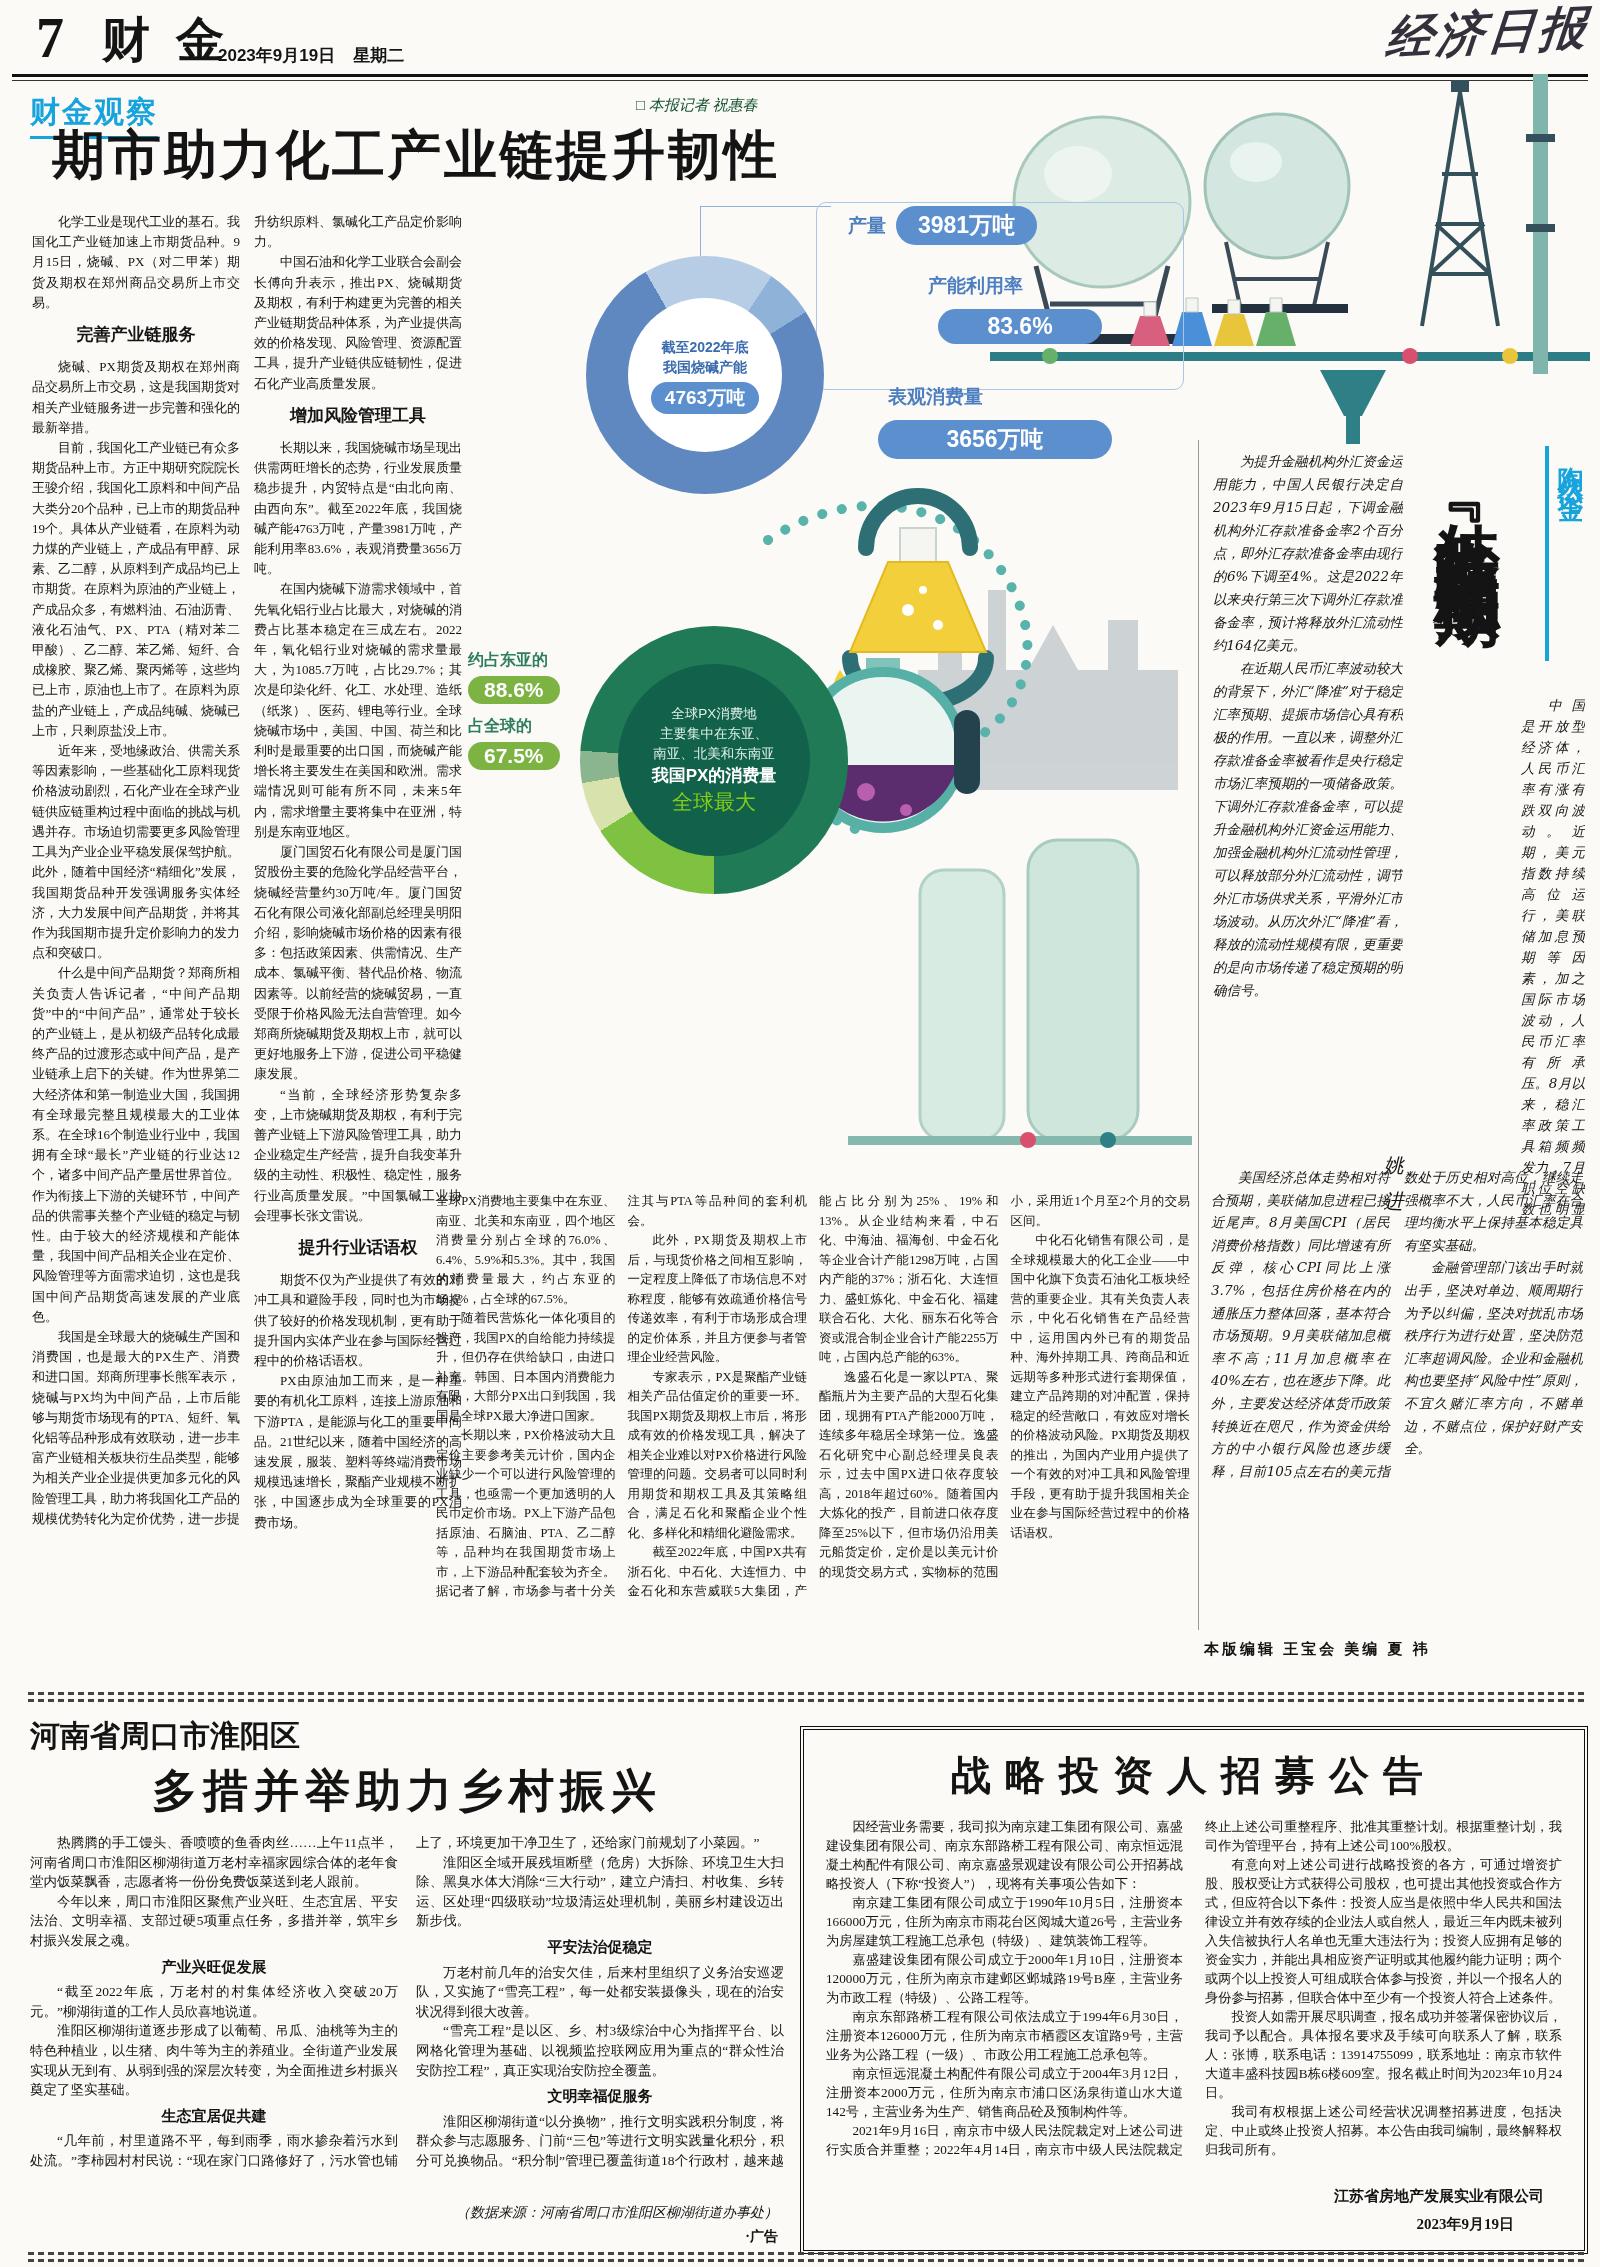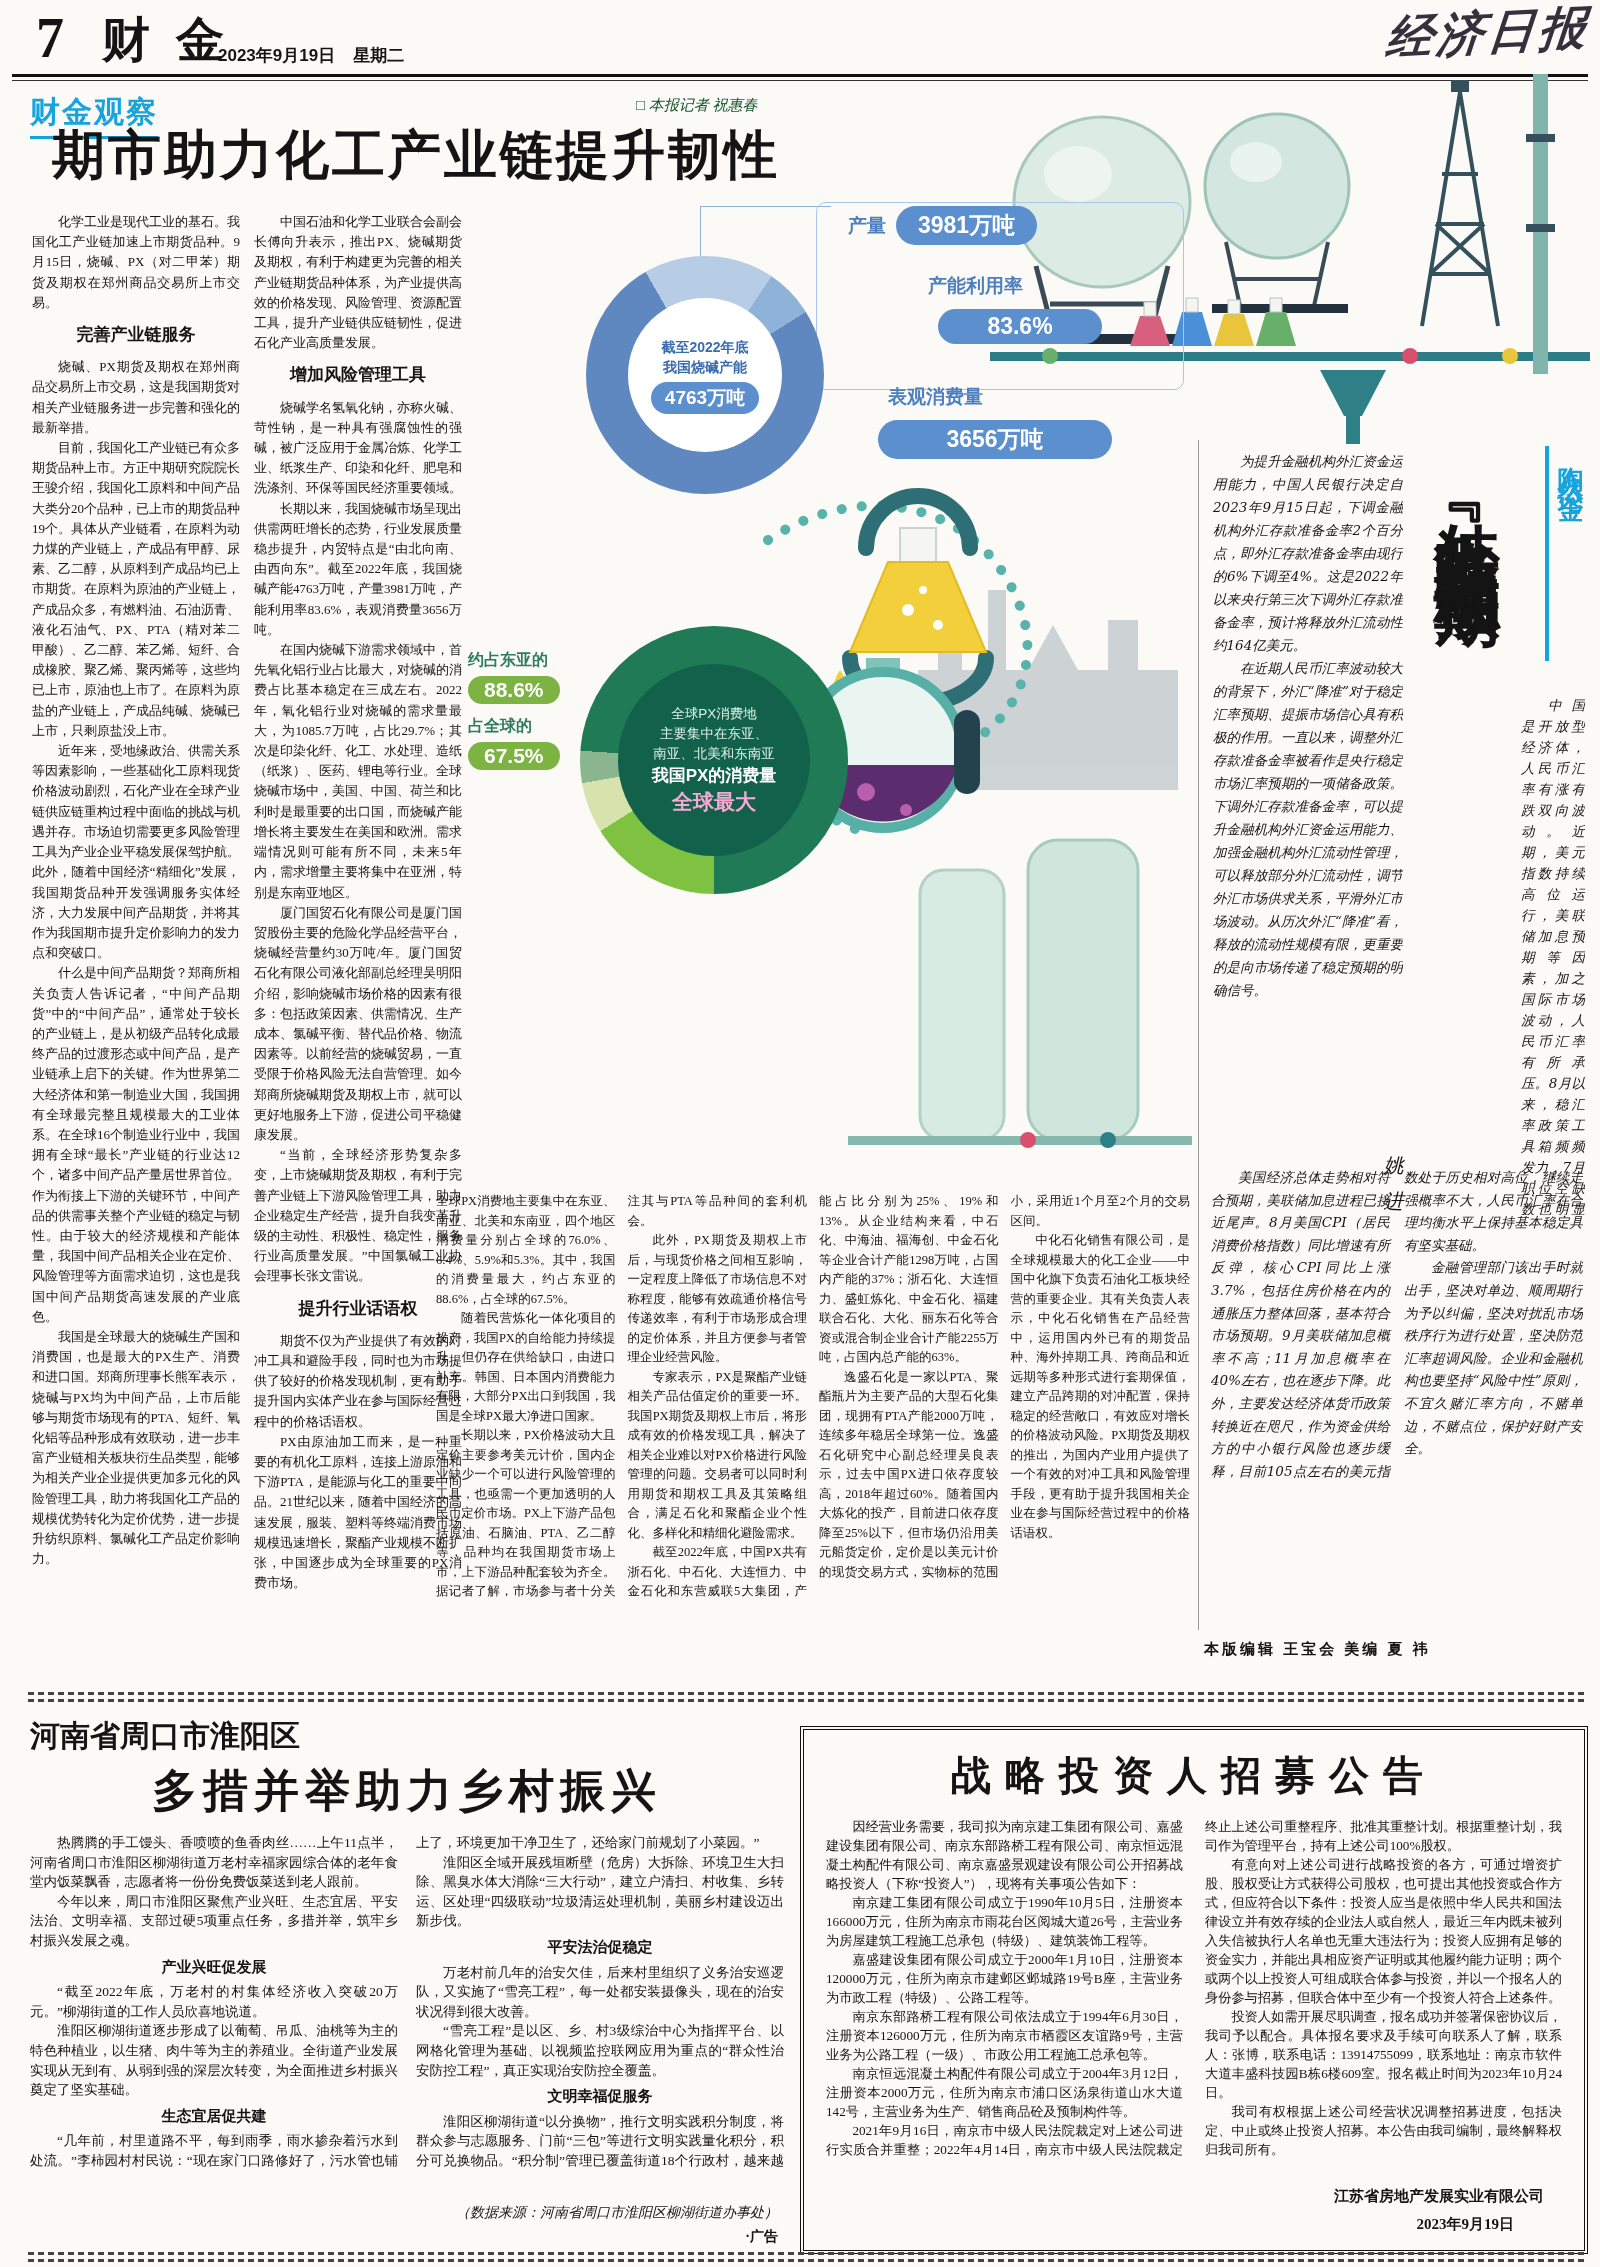--- a/index.html
+++ b/index.html
@@ -70,21 +70,21 @@
   .pxlabels .glab{color:#2e7d5b;font-size:16px;font-weight:bold;
       font-family:"Liberation Sans",sans-serif;margin-top:12px;}
   .gpill{display:inline-block;background:#7cb342;color:#fff;font-weight:bold;border-radius:15px;
       font-size:21px;padding:2px 16px;margin-top:5px;font-family:"Liberation Sans",sans-serif;}
   .donut-green{left:112px;top:428px;width:268px;height:268px;
       background:conic-gradient(from 180deg,#7fc241 0 58deg,#d8e2ac 58deg 80deg,#8ab58e 80deg 94deg,#1f7a55 94deg 360deg);}
   .donut-green .hole2{position:absolute;left:38px;top:38px;width:192px;height:192px;border-radius:50%;
       background:#11614b;display:flex;flex-direction:column;align-items:center;justify-content:center;}
   .hole2 .t-s{color:#dff0e6;font-size:13.5px;line-height:20px;font-family:"Liberation Sans",sans-serif;}
   .hole2 .t-b{color:#fff;font-size:17px;font-weight:bold;line-height:24px;font-family:"Liberation Sans",sans-serif;}
-  .hole2 .t-b2{color:#f9a8d4;font-size:21px;font-weight:bold;line-height:28px;font-family:"Liberation Sans",sans-serif;}
+  .hole2 .t-b2{color:#84cc16;font-size:21px;font-weight:normal;line-height:28px;font-family:"Liberation Sans",sans-serif;}
 
   
   .sidebar{left:1198px;top:440px;width:392px;height:1190px;border-left:1px solid #9a9a9a;}
   .sidebar .kai{font-family:"DejaVu Serif","Liberation Serif",serif;font-style:italic;}
   .sb-cola{position:absolute;left:14px;top:10px;width:190px;height:750px;overflow:hidden;
       font-size:13.5px;line-height:23px;}
   .sb-colb{position:absolute;left:322px;top:255px;width:64px;height:520px;overflow:hidden;
       font-size:13.5px;line-height:21px;}
   .sb-title{position:absolute;left:216px;top:30px;height:1090px;writing-mode:vertical-rl;
       font-size:66px;font-weight:900;font-family:"DejaVu Sans","Liberation Sans",sans-serif;
@@ -153,21 +153,20 @@
   <div class="abs maincols flow">
       <p class="fp">化学工业是现代工业的基石。我国化工产业链加速上市期货品种。9月15日，烧碱、PX（对二甲苯）期货及期权在郑州商品交易所上市交易。</p>
       <p class="fp t-h">完善产业链服务</p>
       <p class="fp">烧碱、PX期货及期权在郑州商品交易所上市交易，这是我国期货对相关产业链服务进一步完善和强化的最新举措。</p>
       <p class="fp">目前，我国化工产业链已有众多期货品种上市。方正中期研究院院长王骏介绍，我国化工原料和中间产品大类分20个品种，已上市的期货品种19个。具体从产业链看，在原料为动力煤的产业链上，产成品有甲醇、尿素、乙二醇，从原料到产成品均已上市期货。在原料为原油的产业链上，产成品众多，有燃料油、石油沥青、液化石油气、PX、PTA（精对苯二甲酸）、乙二醇、苯乙烯、短纤、合成橡胶、聚乙烯、聚丙烯等，这些均已上市，原油也上市了。在原料为原盐的产业链上，产成品纯碱、烧碱已上市，只剩原盐没上市。</p>
       <p class="fp">近年来，受地缘政治、供需关系等因素影响，一些基础化工原料现货价格波动剧烈，石化产业在全球产业链供应链重构过程中面临的挑战与机遇并存。市场迫切需要更多风险管理工具为产业企业平稳发展保驾护航。此外，随着中国经济“精细化”发展，我国期货品种开发强调服务实体经济，大力发展中间产品期货，并将其作为我国期市提升定价影响力的发力点和突破口。</p>
       <p class="fp">什么是中间产品期货？郑商所相关负责人告诉记者，“中间产品期货”中的“中间产品”，通常处于较长的产业链上，是从初级产品转化成最终产品的过渡形态或中间产品，是产业链承上启下的关键。作为世界第二大经济体和第一制造业大国，我国拥有全球最完整且规模最大的工业体系。在全球16个制造业行业中，我国拥有全球“最长”产业链的行业达12个，诸多中间产品产量居世界首位。作为衔接上下游的关键环节，中间产品的供需事关整个产业链的稳定与韧性。由于较大的经济规模和产能体量，我国中间产品相关企业在定价、风险管理等方面需求迫切，这也是我国中间产品期货高速发展的产业底色。</p>
       <p class="fp">我国是全球最大的烧碱生产国和消费国，也是最大的PX生产、消费和进口国。郑商所理事长熊军表示，烧碱与PX均为中间产品，上市后能够与期货市场现有的PTA、短纤、氧化铝等品种形成有效联动，进一步丰富产业链相关板块衍生品类型，能够为相关产业企业提供更加多元化的风险管理工具，助力将我国化工产品的规模优势转化为定价优势，进一步提升纺织原料、氯碱化工产品定价影响力。</p>
       <p class="fp">中国石油和化学工业联合会副会长傅向升表示，推出PX、烧碱期货及期权，有利于构建更为完善的相关产业链期货品种体系，为产业提供高效的价格发现、风险管理、资源配置工具，提升产业链供应链韧性，促进石化产业高质量发展。</p>
       <p class="fp t-h">增加风险管理工具</p>
-      <p class="fp">烧碱学名氢氧化钠，亦称火碱、苛性钠，是一种具有强腐蚀性的强碱，被广泛应用于金属冶炼、化学工业、纸浆生产、印染和化纤、肥皂和洗涤剂、环保等国民经济重要领域。</p>
       <p class="fp">长期以来，我国烧碱市场呈现出供需两旺增长的态势，行业发展质量稳步提升，内贸特点是“由北向南、由西向东”。截至2022年底，我国烧碱产能4763万吨，产量3981万吨，产能利用率83.6%，表观消费量3656万吨。</p>
       <p class="fp">在国内烧碱下游需求领域中，首先氧化铝行业占比最大，对烧碱的消费占比基本稳定在三成左右。2022年，氧化铝行业对烧碱的需求量最大，为1085.7万吨，占比29.7%；其次是印染化纤、化工、水处理、造纸（纸浆）、医药、锂电等行业。全球烧碱市场中，美国、中国、荷兰和比利时是最重要的出口国，而烧碱产能增长将主要发生在美国和欧洲。需求端情况则可能有所不同，未来5年内，需求增量主要将集中在亚洲，特别是东南亚地区。</p>
       <p class="fp">厦门国贸石化有限公司是厦门国贸股份主要的危险化学品经营平台，烧碱经营量约30万吨/年。厦门国贸石化有限公司液化部副总经理吴明阳介绍，影响烧碱市场价格的因素有很多：包括政策因素、供需情况、生产成本、氯碱平衡、替代品价格、物流因素等。以前经营的烧碱贸易，一直受限于价格风险无法自营管理。如今郑商所烧碱期货及期权上市，就可以更好地服务上下游，促进公司平稳健康发展。</p>
       <p class="fp">“当前，全球经济形势复杂多变，上市烧碱期货及期权，有利于完善产业链上下游风险管理工具，助力企业稳定生产经营，提升自我变革升级的主动性、积极性、稳定性，服务行业高质量发展。”中国氯碱工业协会理事长张文雷说。</p>
       <p class="fp t-h">提升行业话语权</p>
       <p class="fp">期货不仅为产业提供了有效的对冲工具和避险手段，同时也为市场提供了较好的价格发现机制，更有助于提升国内实体产业在参与国际经营过程中的价格话语权。</p>
       <p class="fp">PX由原油加工而来，是一种重要的有机化工原料，连接上游原油和下游PTA，是能源与化工的重要中间品。21世纪以来，随着中国经济的高速发展，服装、塑料等终端消费市场规模迅速增长，聚酯产业规模不断扩张，中国逐步成为全球重要的PX消费市场。</p>
     </div>
 
   <svg class="abs" style="left:990px;top:74px;z-index:1" width="600" height="372" viewBox="0 0 600 372">

